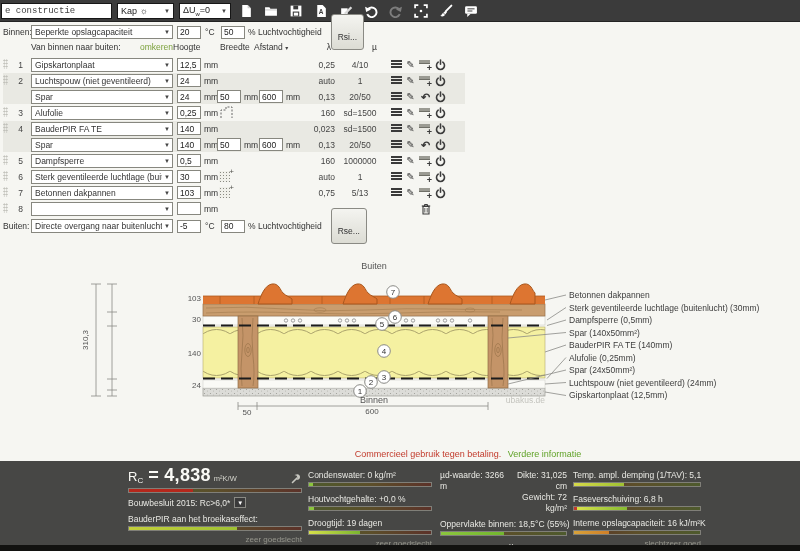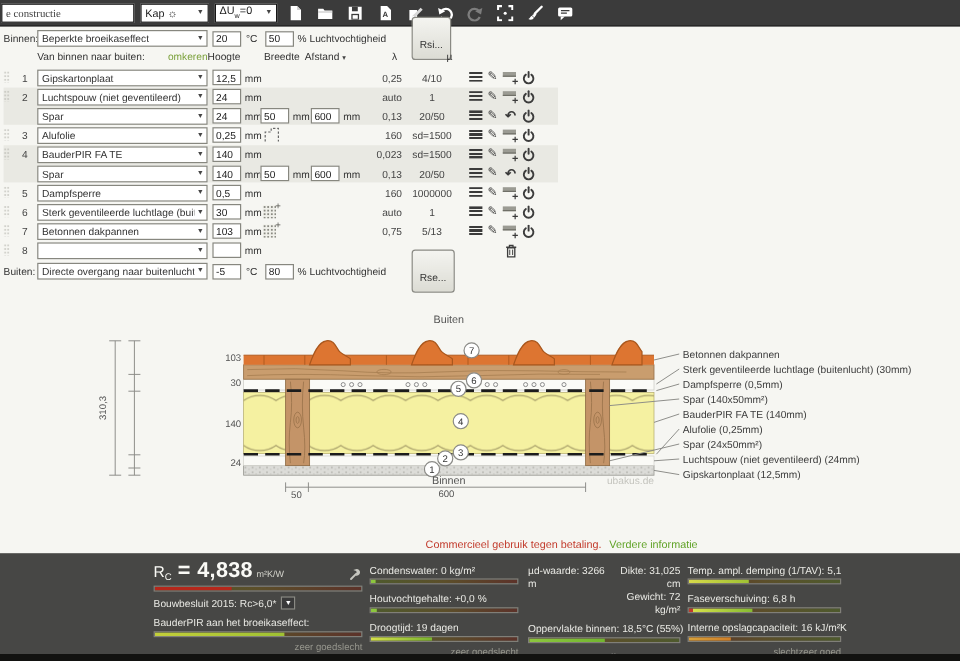--- a/index.html
+++ b/index.html
@@ -1,21 +1,21 @@
 <!DOCTYPE html>
 <html><head>
 <meta charset="utf-8">
 <style>
 *{margin:0;padding:0;box-sizing:border-box}
 html,body{width:800px;height:551px}
 body{position:relative;background:#f6f6f2;font-family:"Liberation Sans",sans-serif;overflow:hidden;color:#333}
 
 
 .toolbar{position:absolute;top:0;left:0;width:800px;height:22px;background:#3b3b3b;display:flex;align-items:center;border-bottom:1px solid #232323;padding-left:1px}
-.toolbar input{width:111px;height:16px;border:1px solid #161616;font-size:9px;padding:0 3px;background:#fff;color:#444;font-family:Liberation Serif, serif}
+.toolbar input{width:111px;height:16px;border:1px solid #161616;font-size:9px;padding:0 3px;background:#fff;color:#444;font-family:Liberation Mono, monospace}
 .tsel{height:16px;background:#fff;border:1px solid #161616;display:flex;align-items:center;font-size:9px;padding:0 3px;color:#222;margin-left:5px}
 .tsel .arr{margin-left:auto;font-size:6px;color:#444;padding-left:4px}
 .tsel.w1{width:57px}.tsel.w2{width:52px}
 .tico{width:14px;height:14px;margin-left:11px;flex:none}
 .tico.first{margin-left:8px}
 
 
 .tbl{position:absolute;left:3px;top:24px;width:462px;font-size:8.5px}
 .trow{display:flex;align-items:center;height:15px;margin-bottom:1px}
 .trow.climate{height:16px;margin-bottom:2px}
@@ -42,21 +42,21 @@
 .mi{display:inline-block;width:11px;height:8px;background:repeating-linear-gradient(#3a3a3a 0 1.8px,rgba(0,0,0,0) 1.8px 3.2px)}
 .pi{font-size:10px;color:#3a3a3a;line-height:10px}
 .ai{position:relative;display:inline-block;width:13px;height:12px;flex:none}
 .ai::before{content:"";position:absolute;left:0;top:1px;width:11px;height:3.5px;background:#9b9b93;border-bottom:1px solid #6f6f67}
 .ai::after{content:"+";position:absolute;right:0;bottom:-2px;font-size:9px;font-weight:bold;color:#3a3a3a}
 .ui{font-size:11px;font-weight:bold;color:#3a3a3a;line-height:10px}
 .tex{position:relative;display:inline-block;width:11px;height:11px;background-color:#f0f0ea;background-image:radial-gradient(#8a8a82 .9px,rgba(0,0,0,0) 1px);background-size:3px 3px;margin-left:2px}
 .tex::after{content:"+";position:absolute;right:-4px;top:-4px;font-size:8px;color:#55554f}
 .unit{width:18px;padding-left:2px}
 .hum{white-space:nowrap;padding:0 4px 0 1px}
-.btn{height:28px;background:linear-gradient(#f4f4f0,#dcdcd4);border:1px solid #8a8a84;border-radius:3px;font-size:8.5px;padding:17px 6px;color:#333;font-family:inherit;margin-left:17px}
+.btn{height:28px;background:linear-gradient(#f4f4f0,#dcdcd4);border:1px solid #8a8a84;border-radius:3px;font-size:8.5px;padding:17px 6px;color:#333;font-family:inherit;margin-left:5px}
 .lnk{color:#7aa03a}
 .hd-dir{width:142px;margin-left:3px;display:flex;justify-content:space-between}
 .hd-hoogte{width:40px}
 .hd-x{width:84px;display:flex}
 .hd-breedte{width:41px;padding-left:7px}
 .hd-afstand{white-space:nowrap}
 .hd-afstand .dd{font-size:6px;color:#444}
 .hd-lam{width:34px;text-align:right}
 .hd-mu{width:50px;text-align:right;padding-right:4px}
 
@@ -161,21 +161,21 @@
       <path d="M3.2 4.5h6.6M3.2 6.5h4.6" stroke="#3b3b3b" stroke-width=".9"></path>
     </svg>
 </div>
 
 <div class="tbl">
 
   <div class="trow climate">
     <span class="c-lab">Binnen:</span>
     <span class="c-sel">
         <span class="sel">
-          <span class="txt">Beperkte broeikaseffect</span>
+          <span class="txt">Beperkte opslagcapaciteit</span>
           <span class="arr">▼</span>
         </span>
       </span>
     <span class="c-th"><input class="inp" value="20" style=""></span>
     <span class="unit">°C</span>
     <span class="c-th"><input class="inp" value="50" style=""></span>
     <span class="hum">% Luchtvochtigheid</span>
     <button class="btn">Rsi...</button>
   </div>
 

